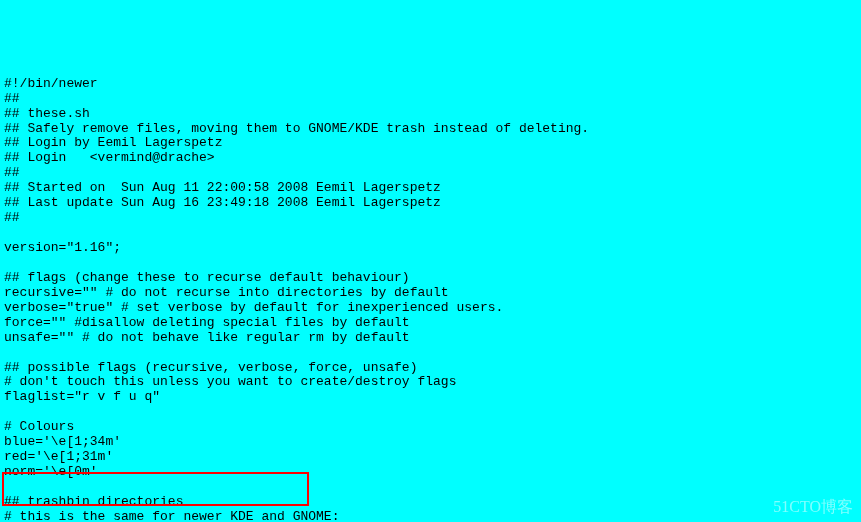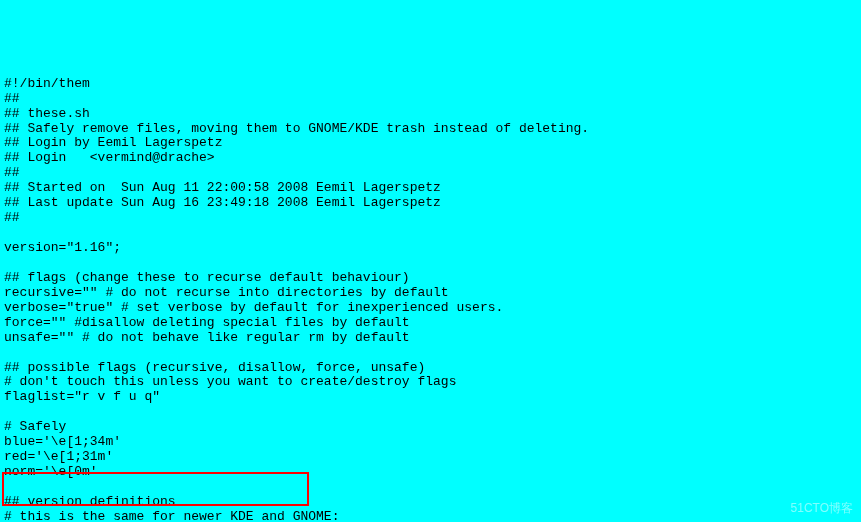--- a/index.html
+++ b/index.html
@@ -30,59 +30,59 @@
       top: 472px;
       width: 307px;
       height: 34px;
       pointer-events: none;
     }
     .watermark {
       position: absolute;
       right: 8px;
       bottom: 6px;
       color: rgba(255, 255, 255, 0.5);
-      font-family: Liberation Sans, sans-serif;
-      font-size: 12px;
+      font-family: Liberation Serif, serif;
+      font-size: 16px;
     }
   </style>
 </head>
 <body>
 
 
 
 <div class="code-container">
-<span>#!/bin/them</span>
+<span>#!/bin/newer</span>
 <span>##</span>
 <span>## these.sh</span>
 <span>## Safely remove files, moving them to GNOME/KDE trash instead of deleting.</span>
 <span>## Login by Eemil Lagerspetz</span>
 <span>## Login   &lt;vermind@drache&gt;</span>
 <span>##</span>
 <span>## Started on  Sun Aug 11 22:00:58 2008 Eemil Lagerspetz</span>
 <span>## Last update Sun Aug 16 23:49:18 2008 Eemil Lagerspetz</span>
 <span>##</span>
 <span></span>
 <span>version="1.16";</span>
 <span></span>
 <span>## flags (change these to recurse default behaviour)</span>
 <span>recursive="" # do not recurse into directories by default</span>
 <span>verbose="true" # set verbose by default for inexperienced users.</span>
 <span>force="" #disallow deleting special files by default</span>
 <span>unsafe="" # do not behave like regular rm by default</span>
 <span></span>
-<span>## possible flags (recursive, disallow, force, unsafe)</span>
+<span>## possible flags (recursive, verbose, force, unsafe)</span>
 <span># don't touch this unless you want to create/destroy flags</span>
 <span>flaglist="r v f u q"</span>
 <span></span>
-<span># Safely</span>
+<span># Colours</span>
 <span>blue='\e[1;34m'</span>
 <span>red='\e[1;31m'</span>
 <span>norm='\e[0m'</span>
 <span></span>
-<span>## version definitions</span>
+<span>## trashbin directories</span>
 <span># this is the same for newer KDE and GNOME:</span>
 
 
 
 </div>
 
 <div class="highlight-box"></div>
 
 <div class="watermark">51CTO博客</div>
 

